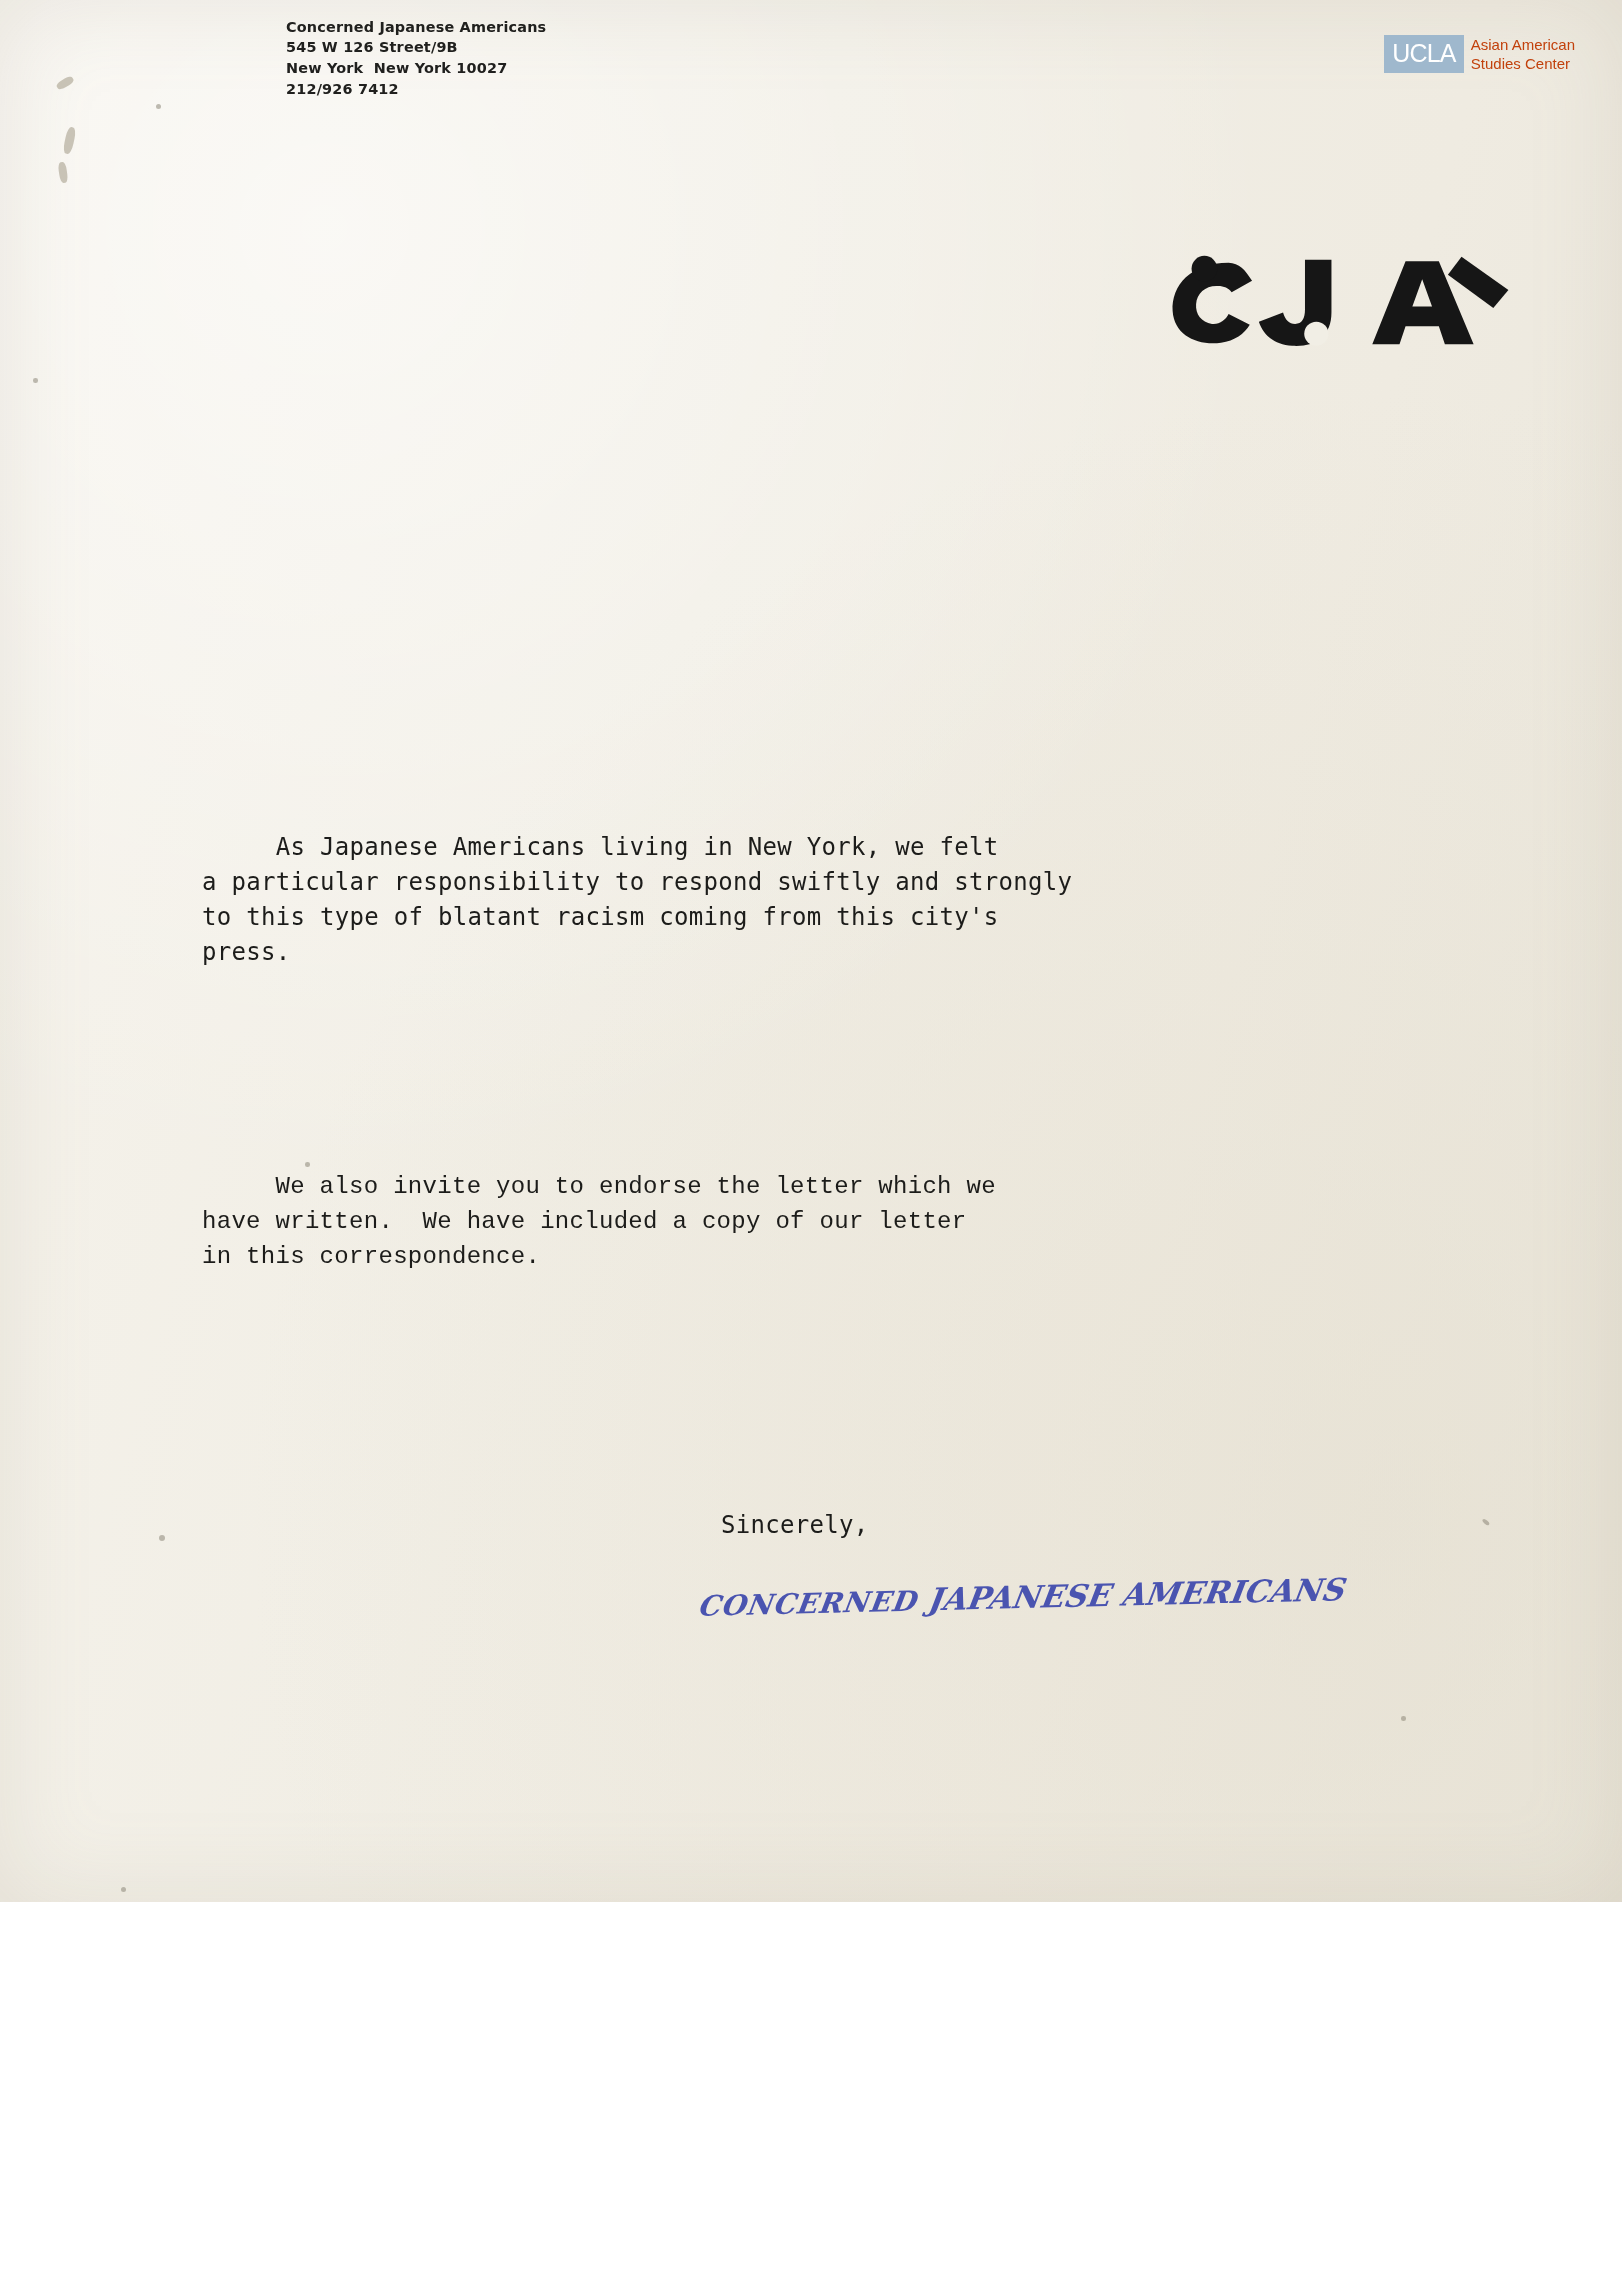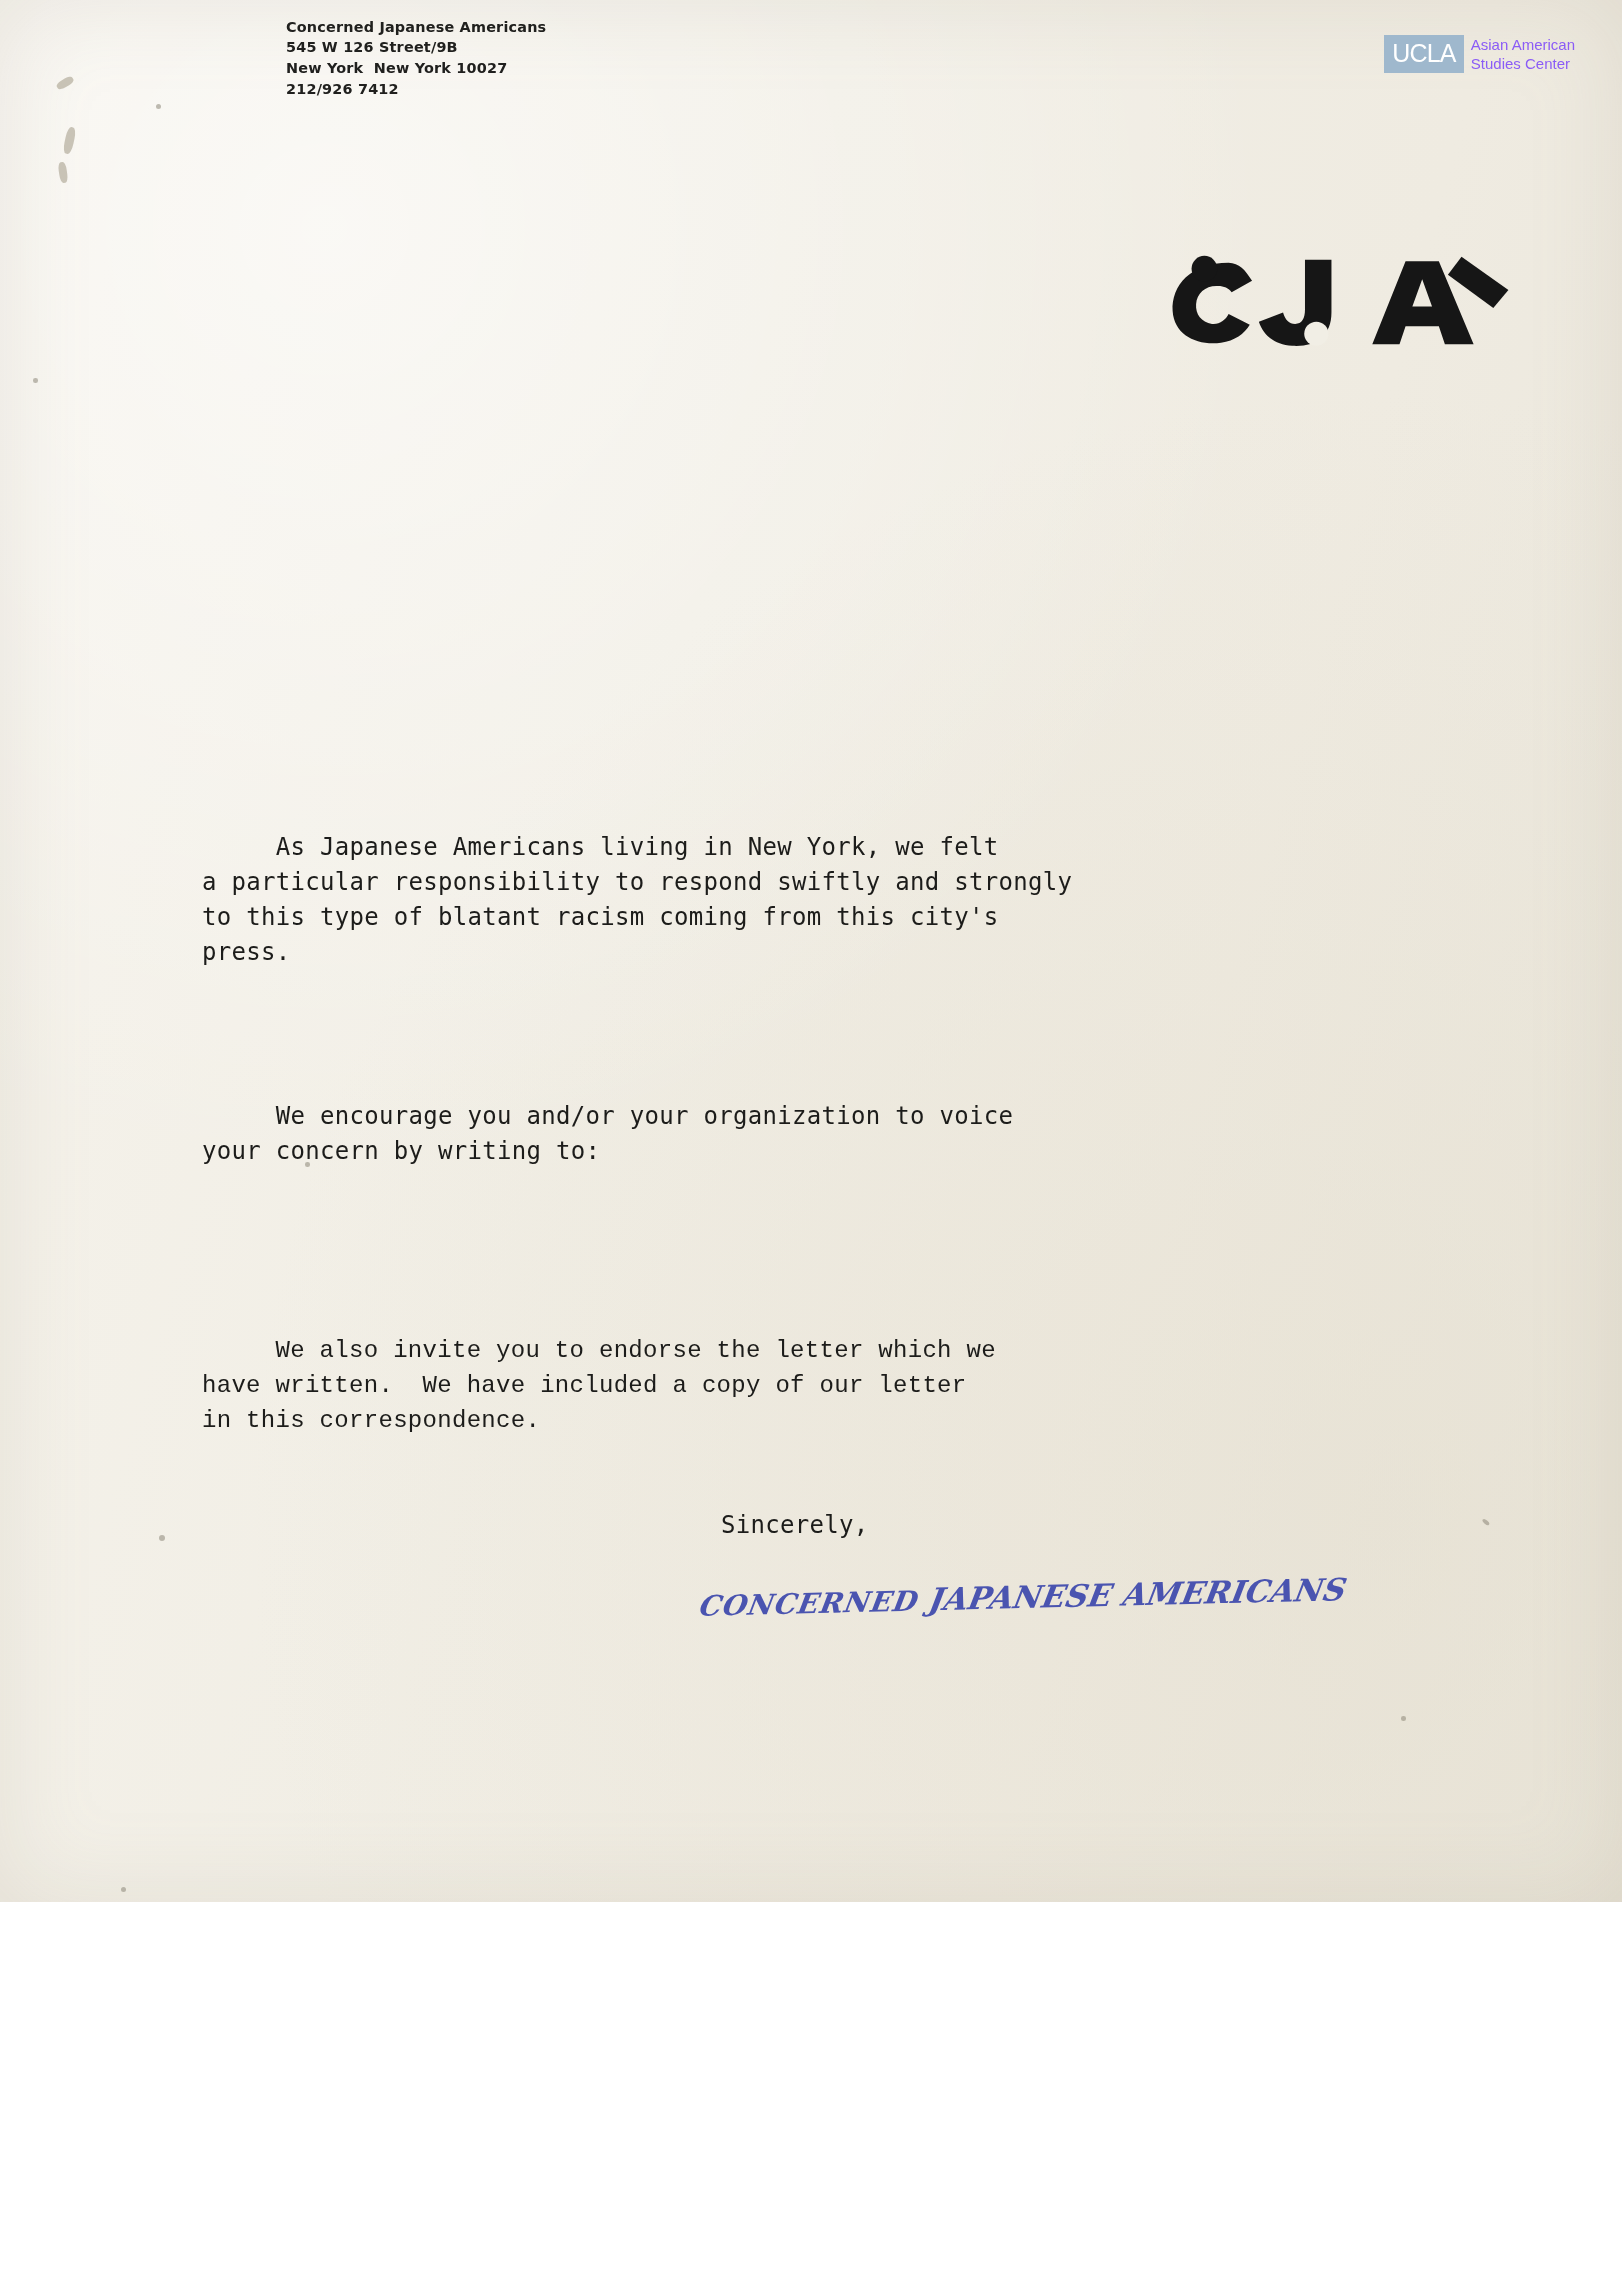--- a/index.html
+++ b/index.html
@@ -78,21 +78,21 @@
     letter-spacing: -0.8px;
     padding: 5.3px 8.3px 6.8px 8.3px;
     line-height: 1;
     display: flex;
     align-items: center;
   }
   .ucla-text {
     margin-left: 6.8px;
     font-family: "Liberation Sans", sans-serif;
     font-size: 15px;
-    color: #8b5cf6;
+    color: #c2410c;
     line-height: 1.28;
     display: flex;
     flex-direction: column;
     justify-content: center;
   }
 
   
   .cja-logo {
     position: absolute;
     left: 1156px;
@@ -198,22 +198,20 @@
     </svg>
   </div>
 
   <div class="letter-body">
 
     <div class="para">     As Japanese Americans living in New York, we felt
 a particular responsibility to respond swiftly and strongly
 to this type of blatant racism coming from this city's
 press.</div>
 
-    <div class="para">     We encourage you and/or your organization to voice
-your concern by writing to:</div>
 
 
     <div class="para">     We also invite you to endorse the letter which we
 have written.  We have included a copy of our letter
 in this correspondence.</div>
   </div>
 
   <div class="sincerely">Sincerely,</div>
 
   <div class="signature"><span class="sig-first">CONCERNED</span><span class="sig-second"> JAPANESE AMERICANS</span></div>

